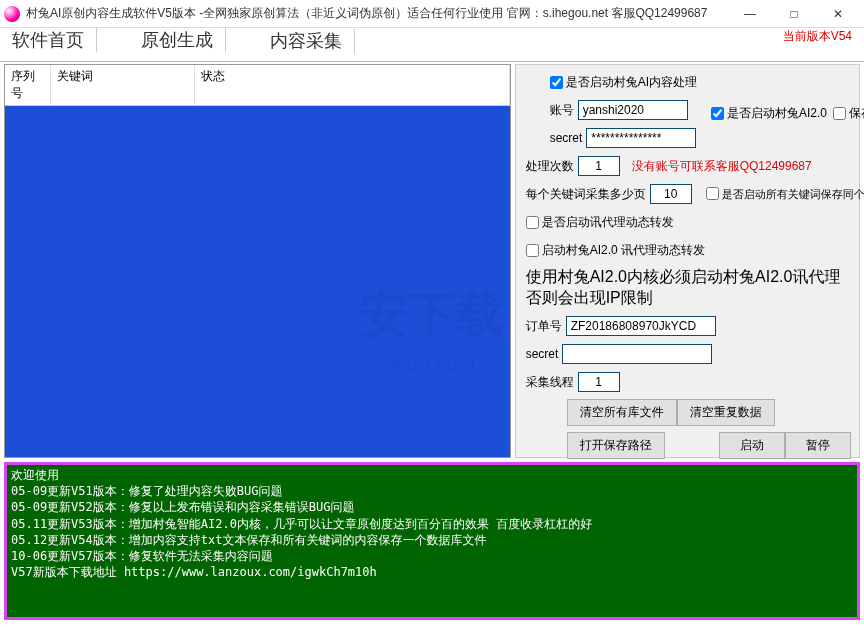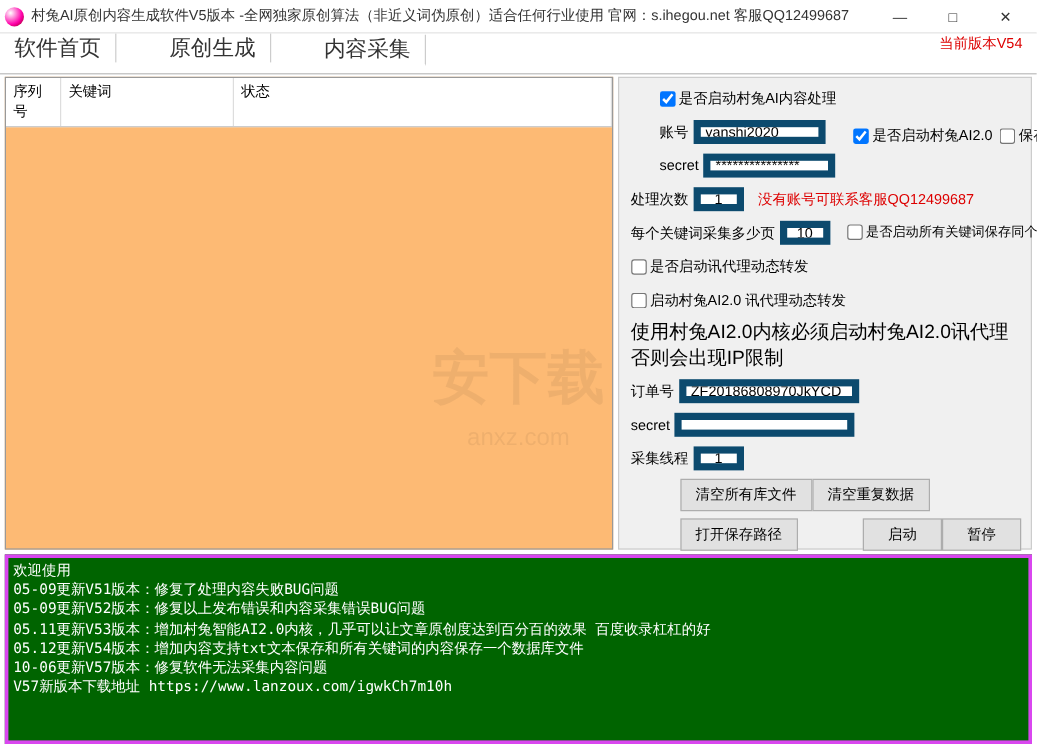--- a/index.html
+++ b/index.html
@@ -7,30 +7,30 @@
 .titlebar { height: 28px; border-bottom: 1px solid #ddd; display: flex; align-items: center; padding: 0 4px; background: #fff; }
 .titlebar .app-icon { width: 16px; height: 16px; margin-right: 6px; background: radial-gradient(circle at 30% 30%, #fff 0%, #f0a 60%, #800 100%); border-radius: 50%; }
 .titlebar .title-text { flex: 1; font-size: 12px; color: #333; white-space: nowrap; overflow: hidden; }
 .titlebar .win-btns { display: flex; gap: 0; }
 .titlebar .win-btn { width: 44px; height: 26px; display: flex; align-items: center; justify-content: center; font-size: 12px; color: #333; }
 .tabs { height: 34px; display: flex; border-bottom: 1px solid #bbb; background: #fff; align-items: flex-start; gap: 32px; }
 .tab { padding: 0 12px; font-size: 18px; font-family: SimSun, serif; display: flex; align-items: center; border-right: 1px solid #ccc; color: #333; }
 .tab.active { background: #fff; border-bottom: 2px solid #fff; position: relative; top: 1px; }
 .version-label { margin-left: auto; padding-right: 12px; color: #d00; font-size: 12px; display: flex; align-items: center; }
 .main { display: flex; height: 396px; }
-.left-panel { width: 512px; border: 1px solid #999; margin: 2px 0 0 4px; background: #fdba74; }
+.left-panel { width: 512px; border: 1px solid #999; margin: 2px 0 0 4px; background: #1d4ed8; }
 .list-header { display: flex; background: #fff; border-bottom: 1px solid #ccc; font-size: 12px; }
 .list-header .col { padding: 3px 6px; border-right: 1px solid #ddd; }
 .col-seq { width: 46px; }
 .col-kw { width: 144px; }
 .col-status { flex: 1; }
 .right-panel { flex: 1; padding: 6px 8px 4px 10px; background: #f0f0f0; border: 1px solid #ccc; margin: 2px 4px 0 4px; }
 .row { display: flex; align-items: center; margin-bottom: 6px; min-height: 22px; }
 .row label.lbl { font-size: 12px; color: #000; margin-right: 4px; white-space: nowrap; }
-.row input[type=text], .row input[type=password] { border: 6px solid #0c4a6e; height: 20px; padding: 0 4px; font-size: 12px; background: #fff; }
+.row input[type=text], .row input[type=password] { border: 1px solid #0c4a6e; height: 20px; padding: 0 4px; font-size: 12px; background: #fff; }
 .row .num-input { width: 42px; text-align: center; border: 1px solid #888; height: 20px; }
 .chk { display: flex; align-items: center; font-size: 12px; white-space: nowrap; }
 .chk input { margin-right: 3px; }
 .two-col { display: flex; gap: 14px; }
 .two-col .left-col { flex: 1; margin-left: 24px; }
 .two-col .right-col { width: 140px; display: flex; flex-direction: row; gap: 6px; }
 .red-text { color: #d00; font-size: 12px; }
 .small-text { font-size: 11px; line-height: 1.3; }
 .btn { background: #e1e1e1; border: 1px solid #adadad; padding: 4px 12px; font-size: 12px; cursor: pointer; }
 .btn-row { display: flex; margin-top: 6px; margin-left: 41px; }

